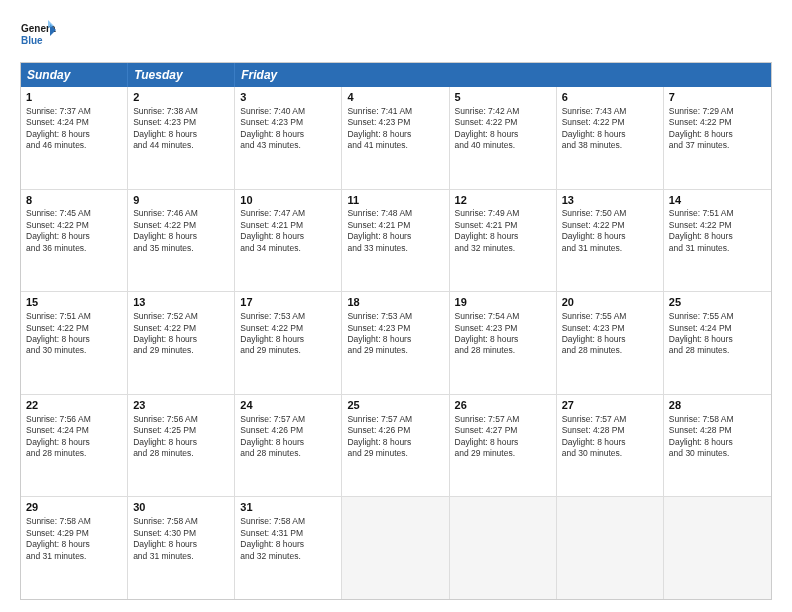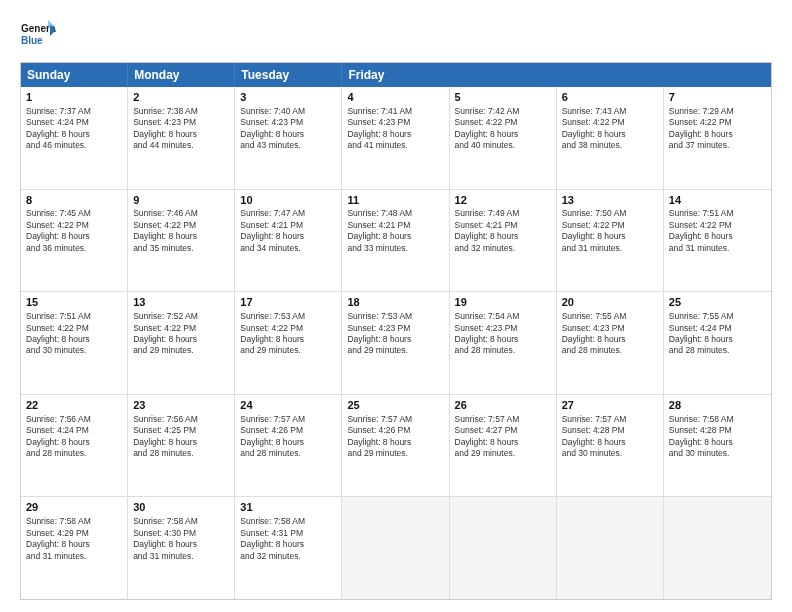--- a/index.html
+++ b/index.html
@@ -52,20 +52,21 @@
       grid-template-columns: repeat(7, 1fr);
       background: #2a6db5;
     }
     .cal-header-cell {
       color: #fff;
       font-size: 12px;
       font-weight: bold;
       padding: 5px 6px;
       text-align: left;
       border-right: 1px solid #3a7dc5;
+      font-style: italic;
     }
     .cal-header-cell:last-child { border-right: none; }
     .cal-body {
       display: flex;
       flex-direction: column;
       flex: 1;
     }
     .cal-row {
       display: grid;
       grid-template-columns: repeat(7, 1fr);
@@ -107,21 +108,20 @@
 </div>
     <div class="title-block">
       <div class="main-title"></div>
       <div class="subtitle"></div>
     </div>
   </div>
 
   <div class="calendar">
     <div class="cal-header">
     <div class="cal-header-cell">Sunday</div>
-        <div class="cal-header-cell">Monday</div>
         <div class="cal-header-cell">Tuesday</div>
         <div class="cal-header-cell">Friday</div>
       </div>
     <div class="cal-body">
     <div class="cal-row">
           <div class="cal-cell">
             <span class="day-number">1</span>
             <div>Sunrise: 7:37 AM</div>
             <div>Sunset: 4:24 PM</div>
             <div>Daylight: 8 hours</div>

